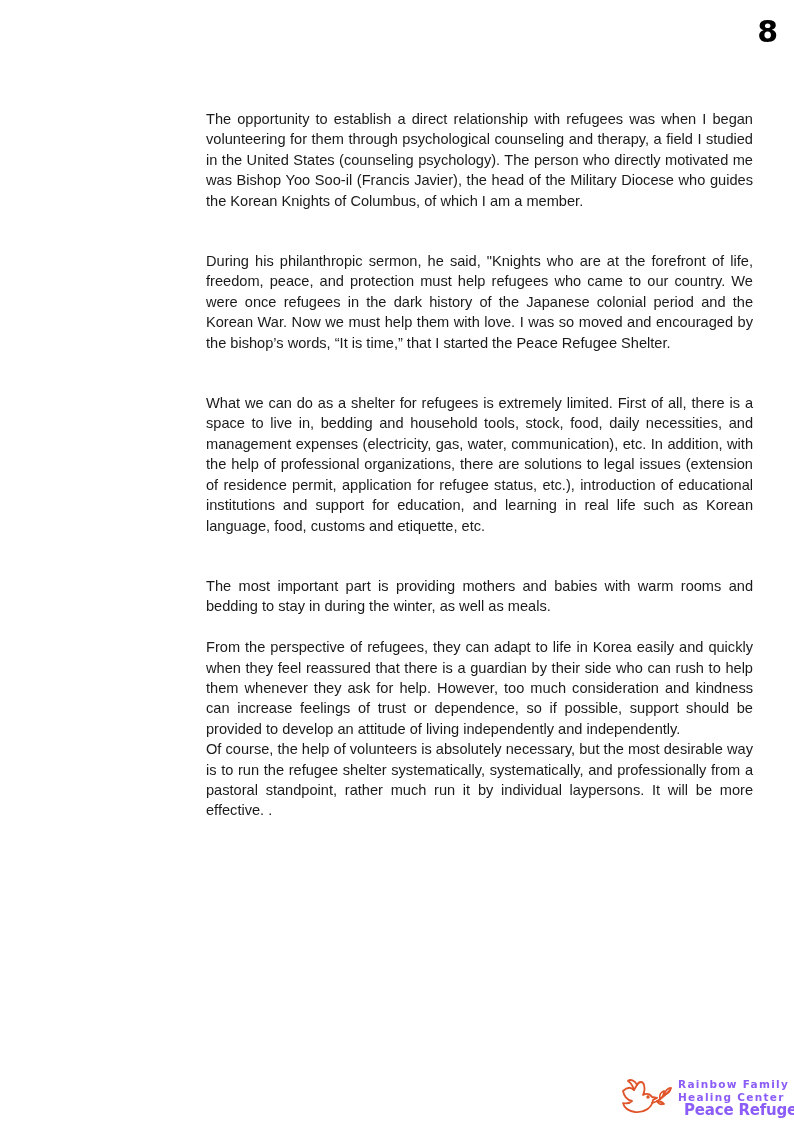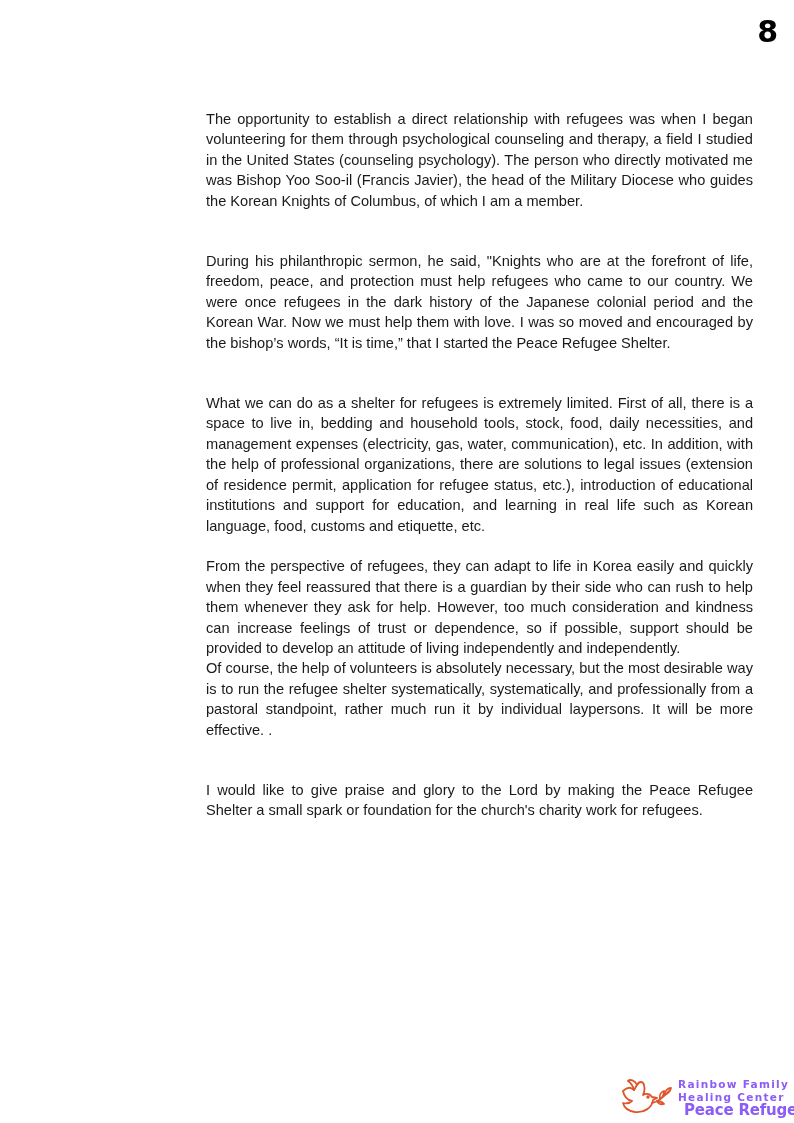--- a/index.html
+++ b/index.html
@@ -17,23 +17,23 @@
   </style>
 </head>
 <body>
 
 <div class="page-number">8</div>
 
 <div class="content">
   <p class="para gap">The opportunity to establish a direct relationship with refugees was when I began volunteering for them through psychological counseling and therapy, a field I studied in the United States (counseling psychology). The person who directly motivated me was Bishop Yoo Soo-il (Francis Javier), the head of the Military Diocese who guides the Korean Knights of Columbus, of which I am a member.</p>
   <p class="para gap">During his philanthropic sermon, he said, "Knights who are at the forefront of life, freedom, peace, and protection must help refugees who came to our country. We were once refugees in the dark history of the Japanese colonial period and the Korean War. Now we must help them with love. I was so moved and encouraged by the bishop’s words, “It is time,” that I started the Peace Refugee Shelter.</p>
   <p class="para gap">What we can do as a shelter for refugees is extremely limited. First of all, there is a space to live in, bedding and household tools, stock, food, daily necessities, and management expenses (electricity, gas, water, communication), etc. In addition, with the help of professional organizations, there are solutions to legal issues (extension of residence permit, application for refugee status, etc.), introduction of educational institutions and support for education, and learning in real life such as Korean language, food, customs and etiquette, etc.</p>
+  <p class="para gap">The most important part is providing mothers and babies with warm rooms and bedding to stay in during the winter, as well as meals.</p>
   <p class="para">From the perspective of refugees, they can adapt to life in Korea easily and quickly when they feel reassured that there is a guardian by their side who can rush to help them whenever they ask for help. However, too much consideration and kindness can increase feelings of trust or dependence, so if possible, support should be provided to develop an attitude of living independently and independently.</p>
   <p class="para">Of course, the help of volunteers is absolutely necessary, but the most desirable way is to run the refugee shelter systematically, systematically, and professionally from a pastoral standpoint, rather much run it by individual laypersons. It will be more effective. .</p>
-  <p class="para gap">I would like to give praise and glory to the Lord by making the Peace Refugee Shelter a small spark or foundation for the church's charity work for refugees.</p>
 </div>
 
 <div class="logo">
   <svg width="56" height="40" viewBox="0 0 56 40" fill="none" stroke="#e0542a" stroke-width="1.8" stroke-linecap="round" stroke-linejoin="round">
     <path d="M4 14 C8 10 12 10 15 13 L18 8 C20 4 24 4 25 8 C26 12 25 16 24 18 C28 16 31 17 33 20 L38 21 L34 23 C33 31 25 36 16 35 C9 34 5 30 4 26 C8 27 11 26 13 24 C8 23 5 19 4 14 Z"></path>
     <path d="M18 8 C16 3 11 2 9 4 C12 6 14 9 15 13"></path>
     <circle cx="29" cy="20" r="0.8" fill="#e0542a"></circle>
     <path d="M33 26 C38 25 44 21 50 14"></path>
     <path d="M41 22 C40 18 42 15 45 14 C45 18 44 20 41 22 Z"></path>
     <path d="M45 18 C46 14 49 11 52 11 C51 15 49 17 45 18 Z"></path>

